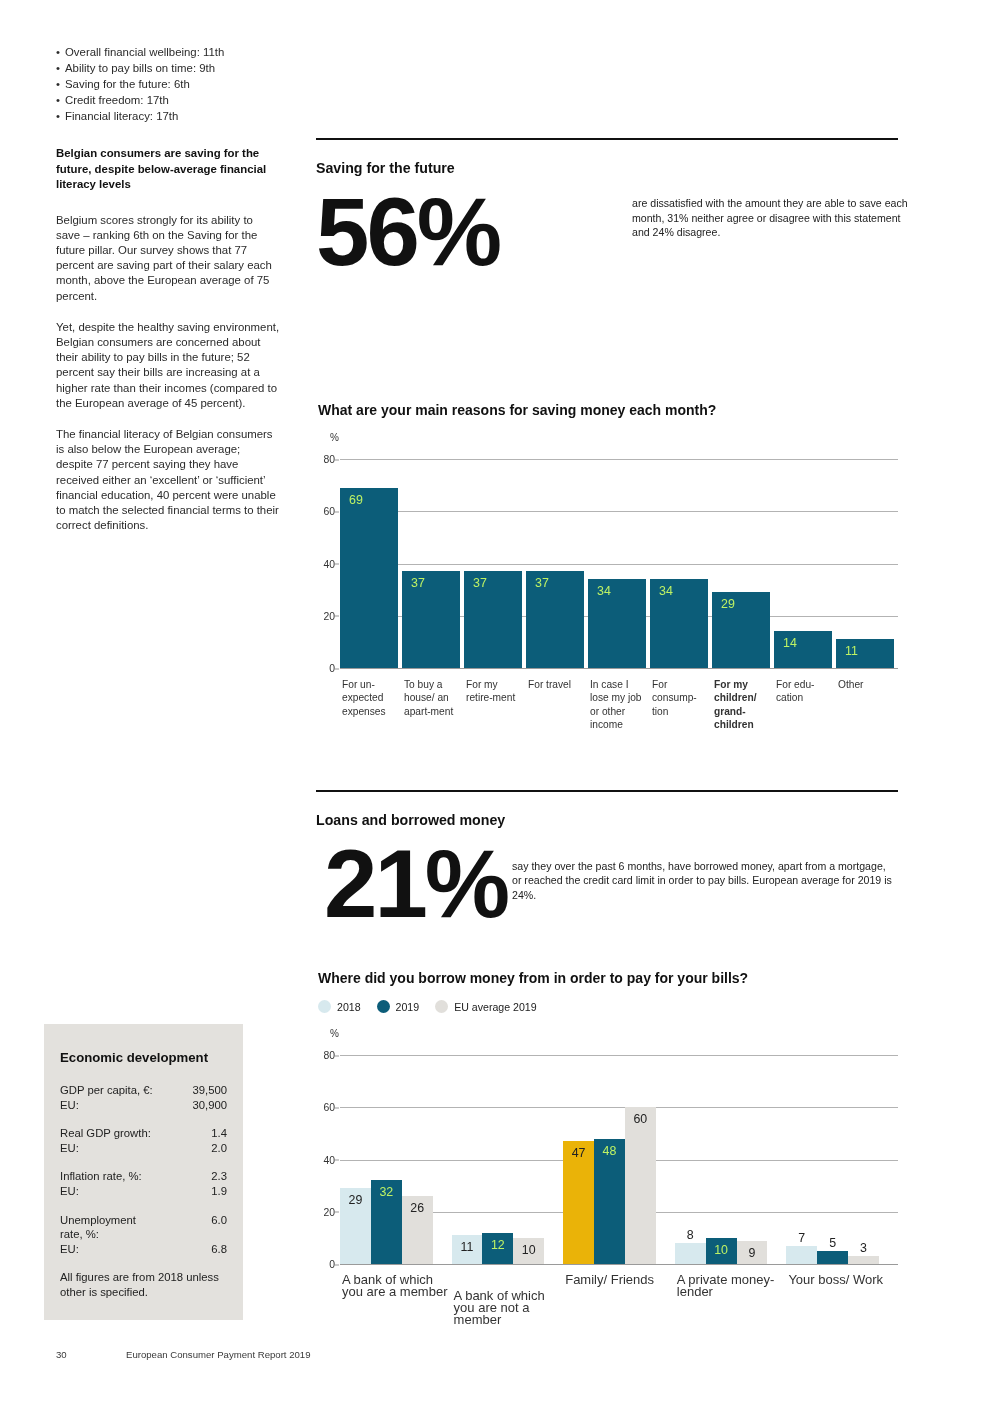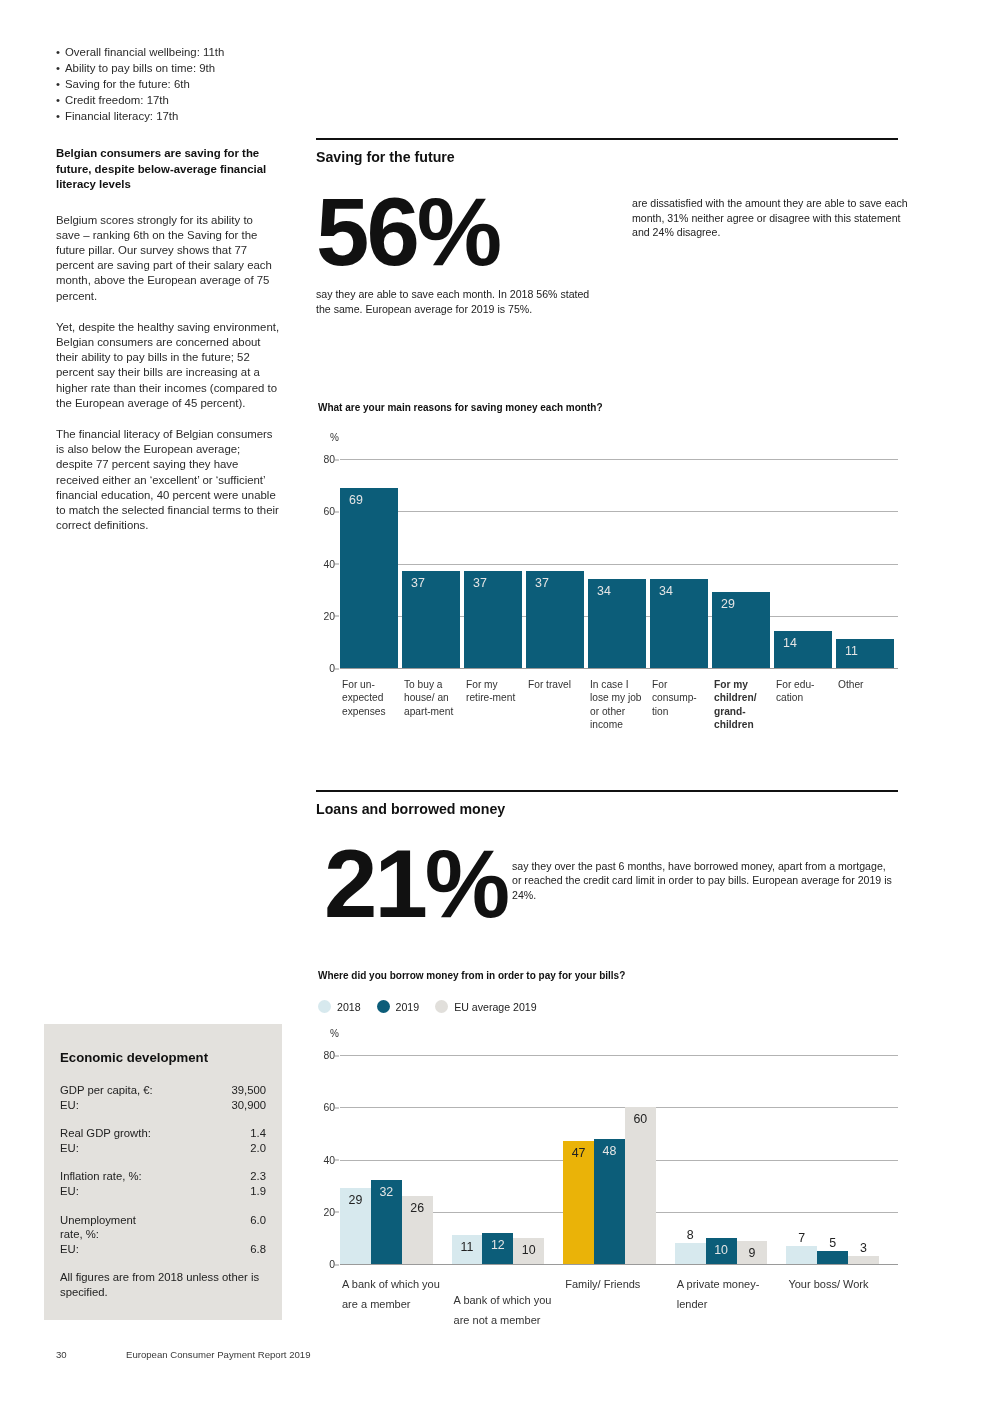--- a/index.html
+++ b/index.html
@@ -57,21 +57,21 @@
     line-height: 15.2px;
     margin: 0 0 16px 0;
     color: #2a2a2a;
   }
 
   
   #econ-box {
     position: absolute;
     left: 44px;
     top: 1024px;
-    width: 238px;
+    width: 199px;
     box-sizing: border-box;
     background: #e3e1dd;
     padding: 26px 16px 20px 16px;
   }
   #econ-title {
     font-size: 13.2px;
     font-weight: bold;
     margin: 0 0 18px 0;
     color: #111111;
   }
@@ -108,21 +108,21 @@
 
   
   #right-col {
     position: absolute;
     left: 316px;
     top: 0;
     width: 582px;
   }
   .section-head {
     border-top: 2.4px solid #111111;
-    padding-top: 9px;
+    padding-top: 20px;
     font-size: 14.2px;
     font-weight: bold;
     color: #111111;
   }
   #sec-saving { position: absolute; left: 0; top: 138px; width: 582px; }
   #sec-loans  { position: absolute; left: 0; top: 790px; width: 582px; }
 
   
   .stat-row { position: absolute; left: 0; width: 582px; }
   #stats-saving { top: 186px; }
@@ -147,21 +147,21 @@
   #stat-21-wrap { position: absolute; left: 0; top: 838px; width: 582px; }
   #stat-21 { position: absolute; left: 8px; top: 0; }
   #stat-21 .stat-num { font-size: 96px; }
   #stat-21-cap {
     position: absolute; left: 196px; top: 10px; width: 386px;
     font-size: 10.6px; line-height: 14.6px; color: #222222;
   }
 
   
   .chart-title {
-    font-size: 10px;
+    font-size: 14px;
     font-weight: bold;
     color: #111111;
   }
   #chart1-title { position: absolute; left: 2px; top: 402px; }
   #chart2-title { position: absolute; left: 2px; top: 970px; }
 
   .chart {
     position: absolute;
     left: 0;
   }
@@ -212,35 +212,35 @@
     position: absolute;
     bottom: 0;
   }
   .bar-val {
     position: absolute;
     left: 50%;
     transform: translateX(-50%);
     font-size: 12.4px;
     white-space: nowrap;
   }
-  .bar-val.inside  { top: 5px;  color: #e5e5e5; text-align: right; }
+  .bar-val.inside  { top: 5px;  color: #bef264; text-align: right; }
   .bar-val.outside { bottom: 100%; margin-bottom: 1px; color: #222222; }
   .bar-val.inside-dark { top: 5px; color: #222222; }
 
   .xlabels { position: absolute; left: 24px; width: 558px; }
   .xlabel {
     position: absolute;
     font-size: 10.2px;
     line-height: 13.4px;
     color: #333333;
   }
   .xlabel2 {
     position: absolute;
-    font-size: 11px;
-    line-height: 20px;
+    font-size: 13px;
+    line-height: 12px;
     color: #333333;
   }
 
   
   #legend {
     position: absolute;
     left: 2px;
     top: 1000px;
     display: flex;
     align-items: center;
@@ -328,21 +328,20 @@
   <span class="pg">30</span><span>European Consumer Payment Report 2019</span>
 </div>
 
 <div id="right-col">
 
   <div id="sec-saving" class="section-head">Saving for the future</div>
 
   <div class="stat-row" id="stats-saving">
     <div class="stat-block" id="stat-77">
       <div class="stat-num">56%</div>
-      <p class="stat-cap">say they are able to save each month. In 2018 56% stated the same. European average for 2019 is 75%.</p>
     </div>
     <div class="stat-block" id="stat-46">
       <p class="stat-cap">are dissatisfied with the amount they are able to save each month, 31% neither agree or disagree with this statement and 24% disagree.</p>
     </div>
   </div>
 
   <div class="chart-title" id="chart1-title">What are your main reasons for saving money each month?</div>
 
   <div class="chart" id="chart1">
     <div class="pct-mark" style="left:14px; top:0;">%</div>

